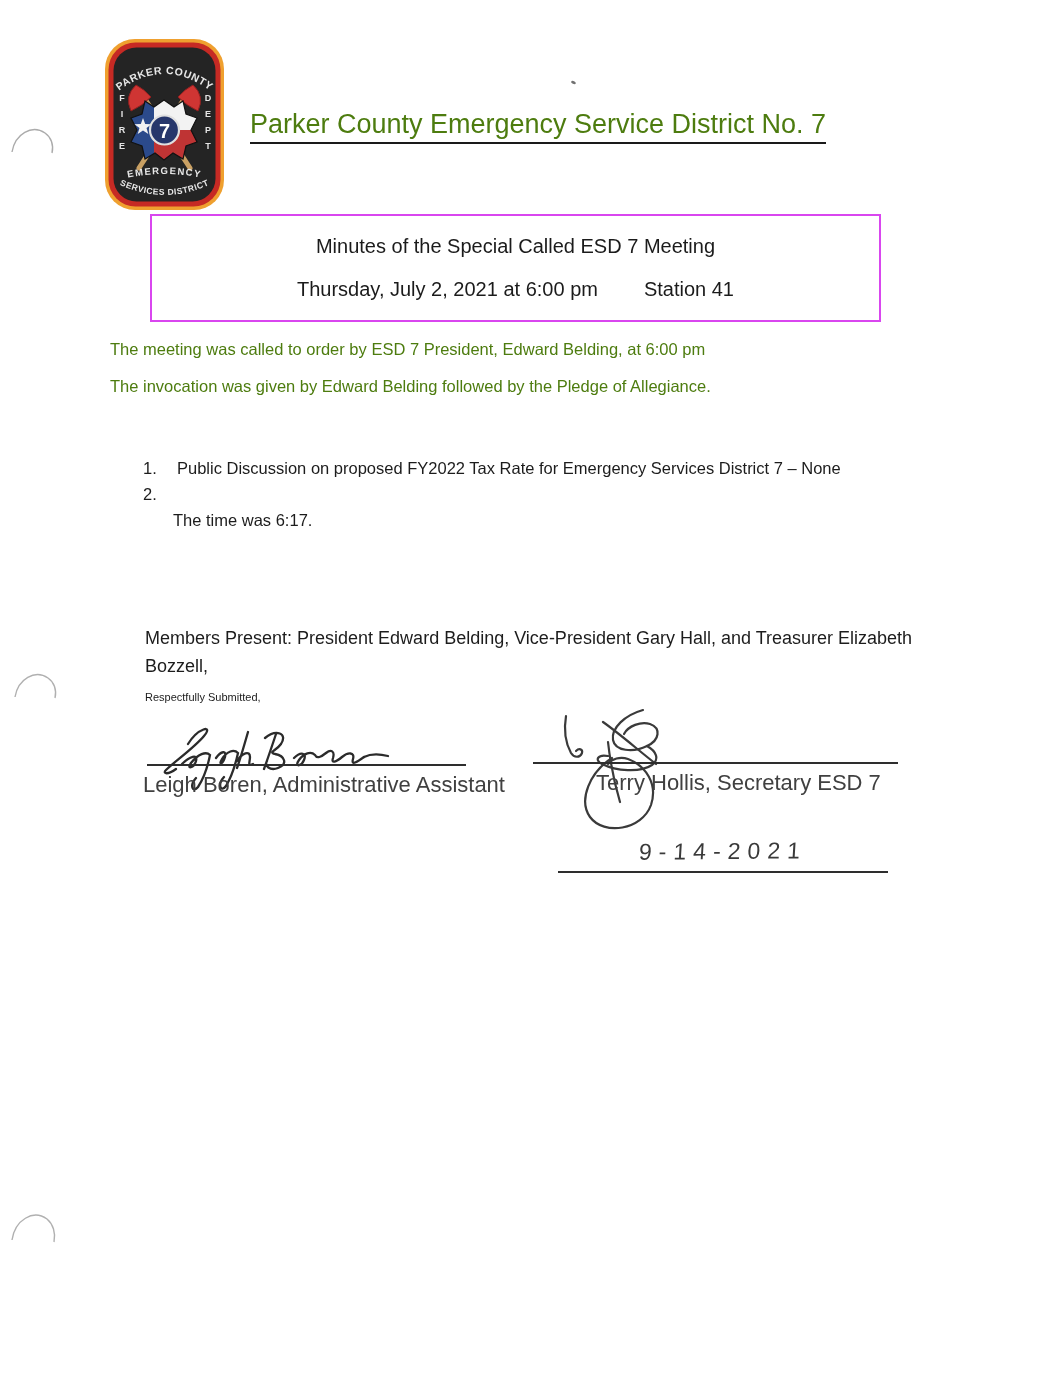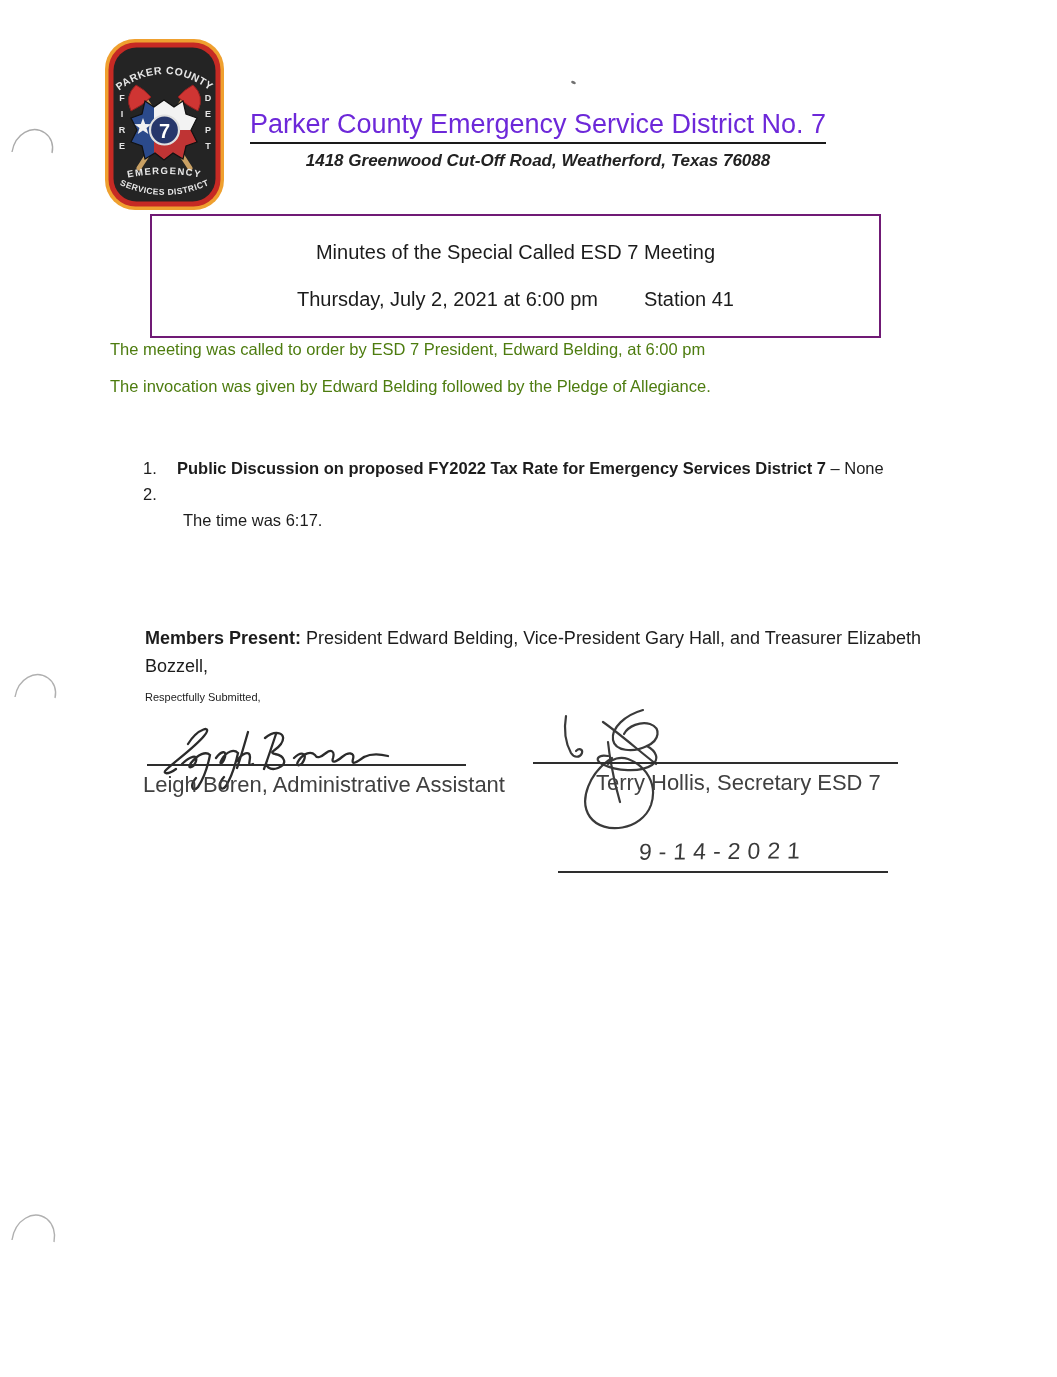--- a/index.html
+++ b/index.html
@@ -22,47 +22,47 @@
     position:absolute; top:55px;
     writing-mode:vertical-rl; text-orientation:upright;
     font-size:9px; font-weight:bold; letter-spacing:6px;
     color:#e4e4e4; line-height:1;
   }
   .patch-vtext.fire { left:13px; }
   .patch-vtext.dept { right:13px; }
 
   .org-title-wrap { position:absolute; left:168px; top:109px; width:740px; text-align:center; }
   .org-title {
-    display:inline-block; font-size:27px; font-weight:500; color:#6d28d9;
+    display:inline-block; font-size:27px; font-weight:500; color:#4d7c0f;
     letter-spacing:0px; border-bottom:2.5px solid #1a1a1a; padding-bottom:2px;
   }
   .org-address {
     position:absolute; left:168px; top:151px; width:740px; text-align:center;
     font-style:italic; font-weight:600; font-size:17px; color:#222;
   }
 
   
   .meeting-box {
-    position:absolute; left:150px; top:214px; width:731px; height:124px;
-    border:2px solid #701a75;
+    position:absolute; left:150px; top:214px; width:731px; height:108px;
+    border:2px solid #d946ef;
     display:flex; flex-direction:column; justify-content:space-evenly;
     text-align:center;
   }
   .meeting-line1 { font-size:20px; color:#1b1b1b; }
   .meeting-line2 { font-size:20px; color:#1b1b1b; }
   .meeting-line2 .gap { display:inline-block; width:46px; }
 
   
   .para { position:absolute; left:110px; font-size:16.5px; color:#4d7c0f; }
 
   .agenda { position:absolute; left:143px; top:455px; width:800px; }
   .agenda-row { display:flex; line-height:26px; font-size:16.5px; }
   .agenda-num { width:34px; flex:0 0 34px; }
-  .agenda-cont { margin-left:40px; line-height:26px; font-size:16.5px; }
-  .b { font-weight:bold; }
+  .agenda-cont { margin-left:30px; line-height:26px; font-size:16.5px; }
+  .b { font-weight:normal; }
 
   .members { position:absolute; left:145px; top:624px; width:795px; font-size:18px; line-height:28px; }
   .closing { position:absolute; left:145px; top:691px; font-size:11px; }
 
   
   .sigline { position:absolute; border-top:2px solid #2e2e2e; }
   .sig-label { position:absolute; font-size:22px; color:#404040; }
   .sig-svg { position:absolute; pointer-events:none; }
 
   .handwriting-date {
@@ -126,21 +126,20 @@
         <textPath href="#arcBottom" startOffset="50%" text-anchor="middle">SERVICES DISTRICT</textPath>
       </text>
     </svg>
     <span class="patch-vtext fire">FIRE</span>
     <span class="patch-vtext dept">DEPT</span>
   </div>
 
   <div class="org-title-wrap">
     <span class="org-title">Parker County Emergency Service District No. 7</span>
   </div>
-  <div class="org-address">1418 Greenwood Cut-Off Road, Weatherford, Texas 76088</div>
 
   <div class="meeting-box">
     <div class="meeting-line1">Minutes of the Special Called ESD 7 Meeting</div>
     <div class="meeting-line2">
       <span>Thursday, July 2, 2021 at 6:00 pm</span><span class="gap"></span><span>Station 41</span>
     </div>
   </div>
 
   <div class="para" style="top:340px;">The meeting was called to order by ESD 7 President, Edward Belding, at 6:00 pm</div>
   <div class="para" style="top:377px;">The invocation was given by Edward Belding followed by the Pledge of Allegiance.</div>

